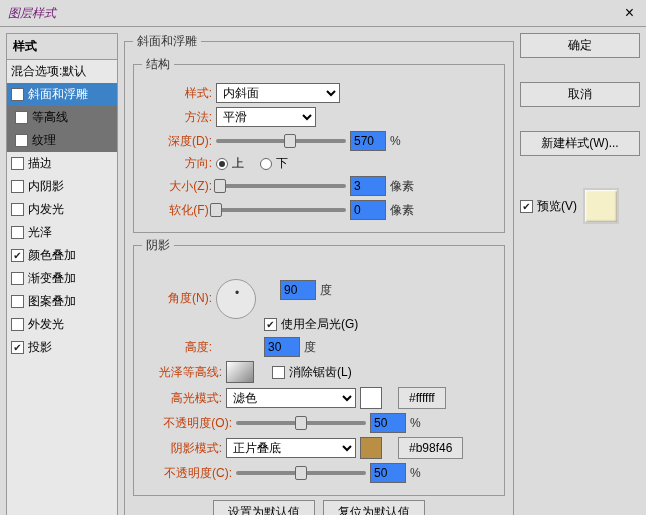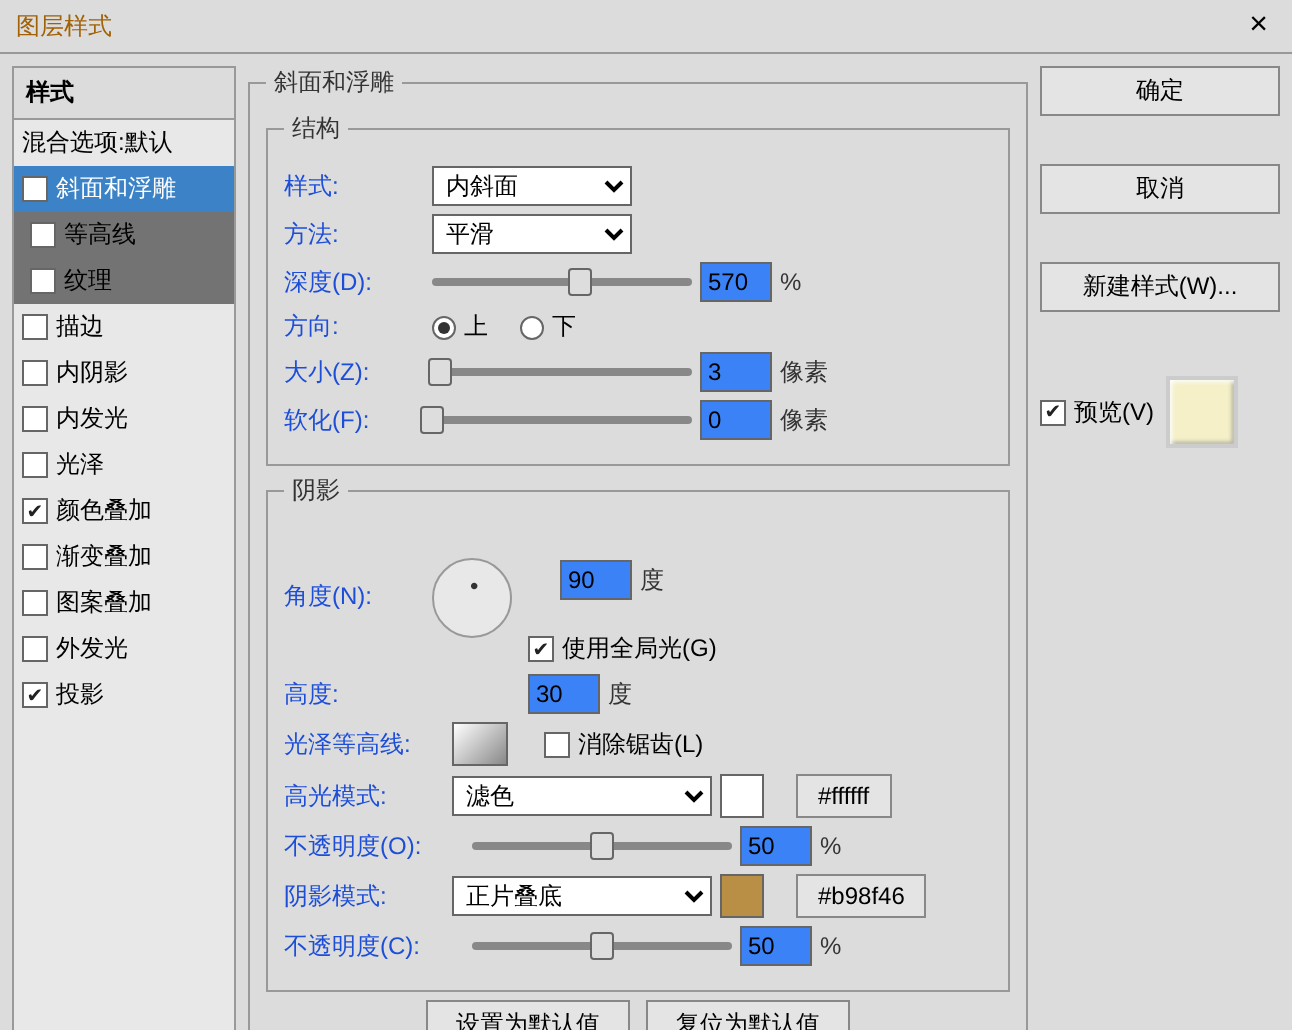--- a/index.html
+++ b/index.html
@@ -1,33 +1,33 @@
 <!DOCTYPE html>
 <html><head>
 <meta charset="utf-8">
 <style>
 * { box-sizing: border-box; margin: 0; padding: 0; font-family: "Microsoft YaHei", sans-serif; font-size: 12px; }
 body { background: #dcdcdc; width: 646px; height: 515px; position: relative; }
 .titlebar { background: #dcdcdc; padding: 4px 8px; display: flex; justify-content: space-between; align-items: center; border-bottom: 1px solid #999; }
-.titlebar .title { color: #a16207; }
+.titlebar .title { color: #701a75; font-style: italic; }
 .titlebar .close { font-size: 16px; cursor: pointer; padding: 0 4px; }
 .container { display: flex; padding: 6px; gap: 6px; }
 .sidebar { width: 112px; border: 1px solid #999; background: #e8e8e8; }
 .side-head { background: #dcdcdc; padding: 4px 6px; border-bottom: 1px solid #999; font-weight: bold; }
 .side-row { display: flex; align-items: center; padding: 3px 4px; gap: 4px; cursor: pointer; }
 .side-row.sel { background: #3b82c6; color: #fff; }
 .side-row.sub { padding-left: 8px; background: #737373; }
 .chk { width: 13px; height: 13px; border: 1px solid #666; background: #fff; display: inline-flex; align-items: center; justify-content: center; font-size: 10px; }
 .chk.on::after { content: "✔"; color: #222; }
 .side-row.sel .chk.on::after { color: #fff; }
 .center { flex: 1; }
 fieldset { border: 1px solid #999; padding: 6px 8px 8px; margin-bottom: 4px; }
 legend { padding: 0 4px; color: #333; }
 .row { display: flex; align-items: center; margin: 4px 0; gap: 4px; }
-.lab { width: 70px; text-align: left; color: #1d4ed8; }
+.lab { width: 70px; text-align: right; color: #c2410c; }
 select { height: 20px; border: 1px solid #666; background: #fff; padding: 0 2px; }
 .slider { display: inline-block; height: 4px; background: #888; position: relative; border-radius: 2px; }
 .slider .thumb { position: absolute; top: -5px; width: 12px; height: 14px; background: #ddd; border: 1px solid #666; border-radius: 2px; transform: translateX(-50%); }
 input.num { width: 36px; height: 20px; border: 1px solid #666; background: #3b82f6; text-align: left; padding: 0 3px; }
 .unit { color: #333; }
 .radio { width: 12px; height: 12px; border: 1px solid #666; border-radius: 50%; display: inline-flex; align-items: center; justify-content: center; background: #fff; }
 .radio.on::after { content: ""; width: 6px; height: 6px; background: #333; border-radius: 50%; }
 .dial { width: 40px; height: 40px; border: 1px solid #999; border-radius: 50%; background: #e8e8e8; position: relative; }
 .dial::after { content: "•"; position: absolute; top: 6px; left: 18px; color: #333; }
 .swatch { width: 22px; height: 22px; border: 1px solid #666; display: inline-block; }
@@ -104,21 +104,21 @@
       </div>
   </div>
 
   <div class="center">
     <fieldset>
       <legend>斜面和浮雕</legend>
       <fieldset>
         <legend>结构</legend>
         <div class="row">
           <span class="lab">样式:</span>
-          <select style="width:100px"><option>内斜面</option></select>
+          <select style="width:124px"><option>内斜面</option></select>
         </div>
         <div class="row">
           <span class="lab">方法:</span>
           <select style="width:100px"><option>平滑</option></select>
         </div>
         <div class="row">
           <span class="lab">深度(D):</span>
           <span class="slider" style="width:130px">
               <span class="thumb" style="left:57%"></span>
             </span>

